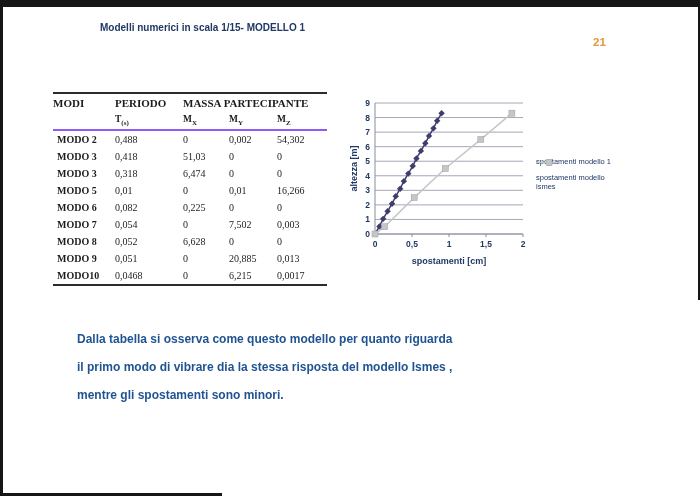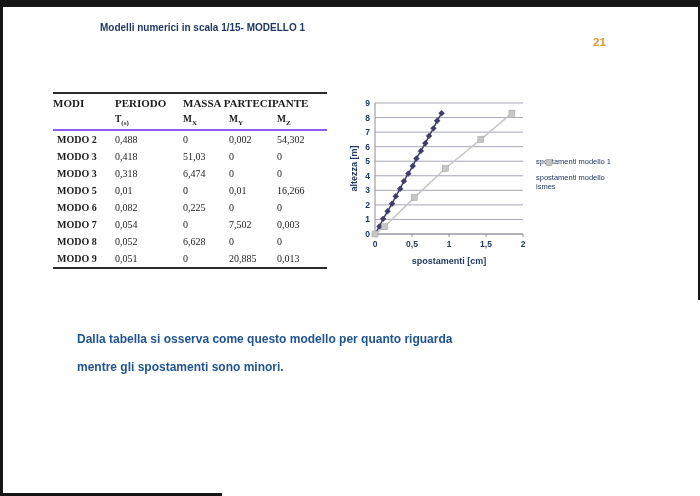--- a/index.html
+++ b/index.html
@@ -120,20 +120,27 @@
             <td>6,628</td>
             <td>0</td>
             <td>0</td>
           </tr>
           <tr>
             <td class="c-modo">MODO 9</td>
             <td>0,051</td>
             <td>0</td>
             <td>20,885</td>
             <td>0,013</td>
+          </tr>
+          <tr>
+            <td class="c-modo">MODO10</td>
+            <td>0,0468</td>
+            <td>0</td>
+            <td>6,215</td>
+            <td>0,0017</td>
           </tr>
         </tbody>
     </table>
 
     <div class="chart">
       <svg id="chart-svg" width="185" height="178">
           <line x1="27" x2="175" y1="139" y2="139" stroke="#A6A6B8" stroke-width="1"></line>
           <line x1="27" x2="175" y1="124.44444444444444" y2="124.44444444444444" stroke="#A6A6B8" stroke-width="1"></line>
           <line x1="27" x2="175" y1="109.88888888888889" y2="109.88888888888889" stroke="#A6A6B8" stroke-width="1"></line>
           <line x1="27" x2="175" y1="95.33333333333334" y2="95.33333333333334" stroke="#A6A6B8" stroke-width="1"></line>
@@ -206,19 +213,20 @@
               <line x1="0" x2="26" y1="4.5" y2="4.5" stroke="#C6C6C6" stroke-width="1.2"></line>
               <rect x="10" y="1.5" width="6" height="6" fill="#C6C6C6" stroke="#9e9e9e" stroke-width="0.5"></rect>
             </svg>
             <div class="legend-text">spostamenti modello ismes</div>
           </div>
         </div>
     </div>
 
     <div class="para">
       <div>Dalla tabella si osserva come questo modello per quanto riguarda</div>
+      <div>il primo modo di vibrare  dia la stessa risposta del modello Ismes ,</div>
       <div>mentre gli spostamenti sono minori.</div>
     </div>
 
   </div>
   <div class="edge-right"></div>
   <div class="edge-bottom"></div>
 </div>
 
 </body></html>

